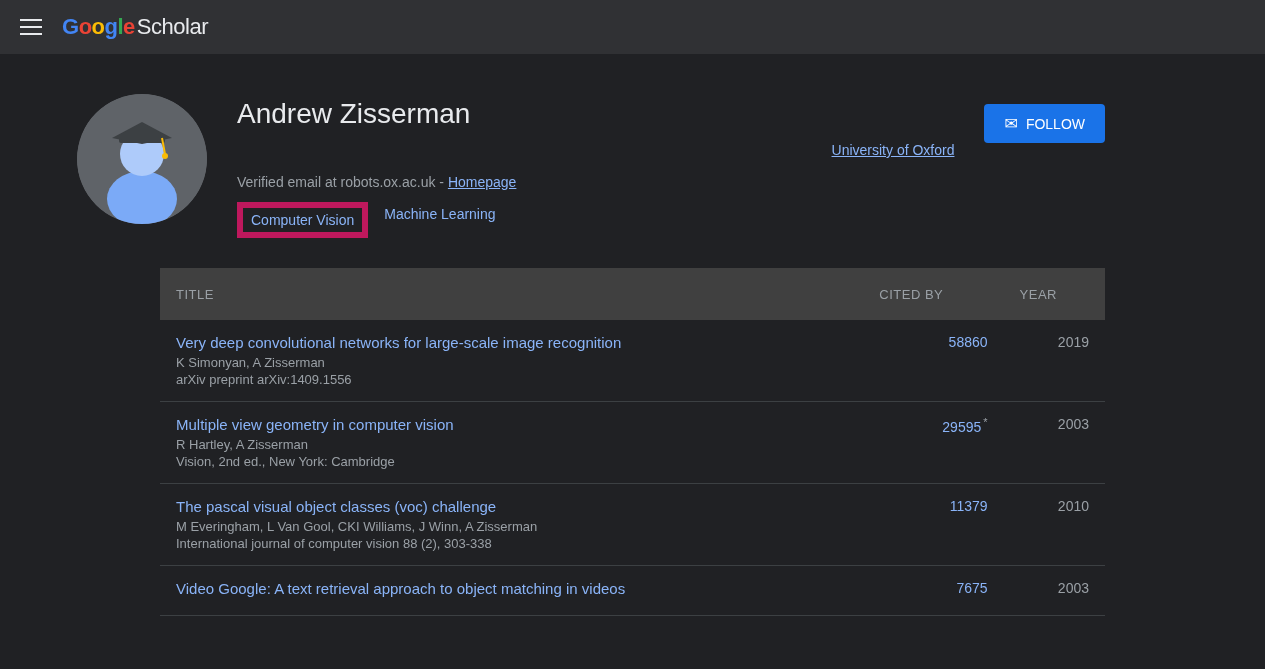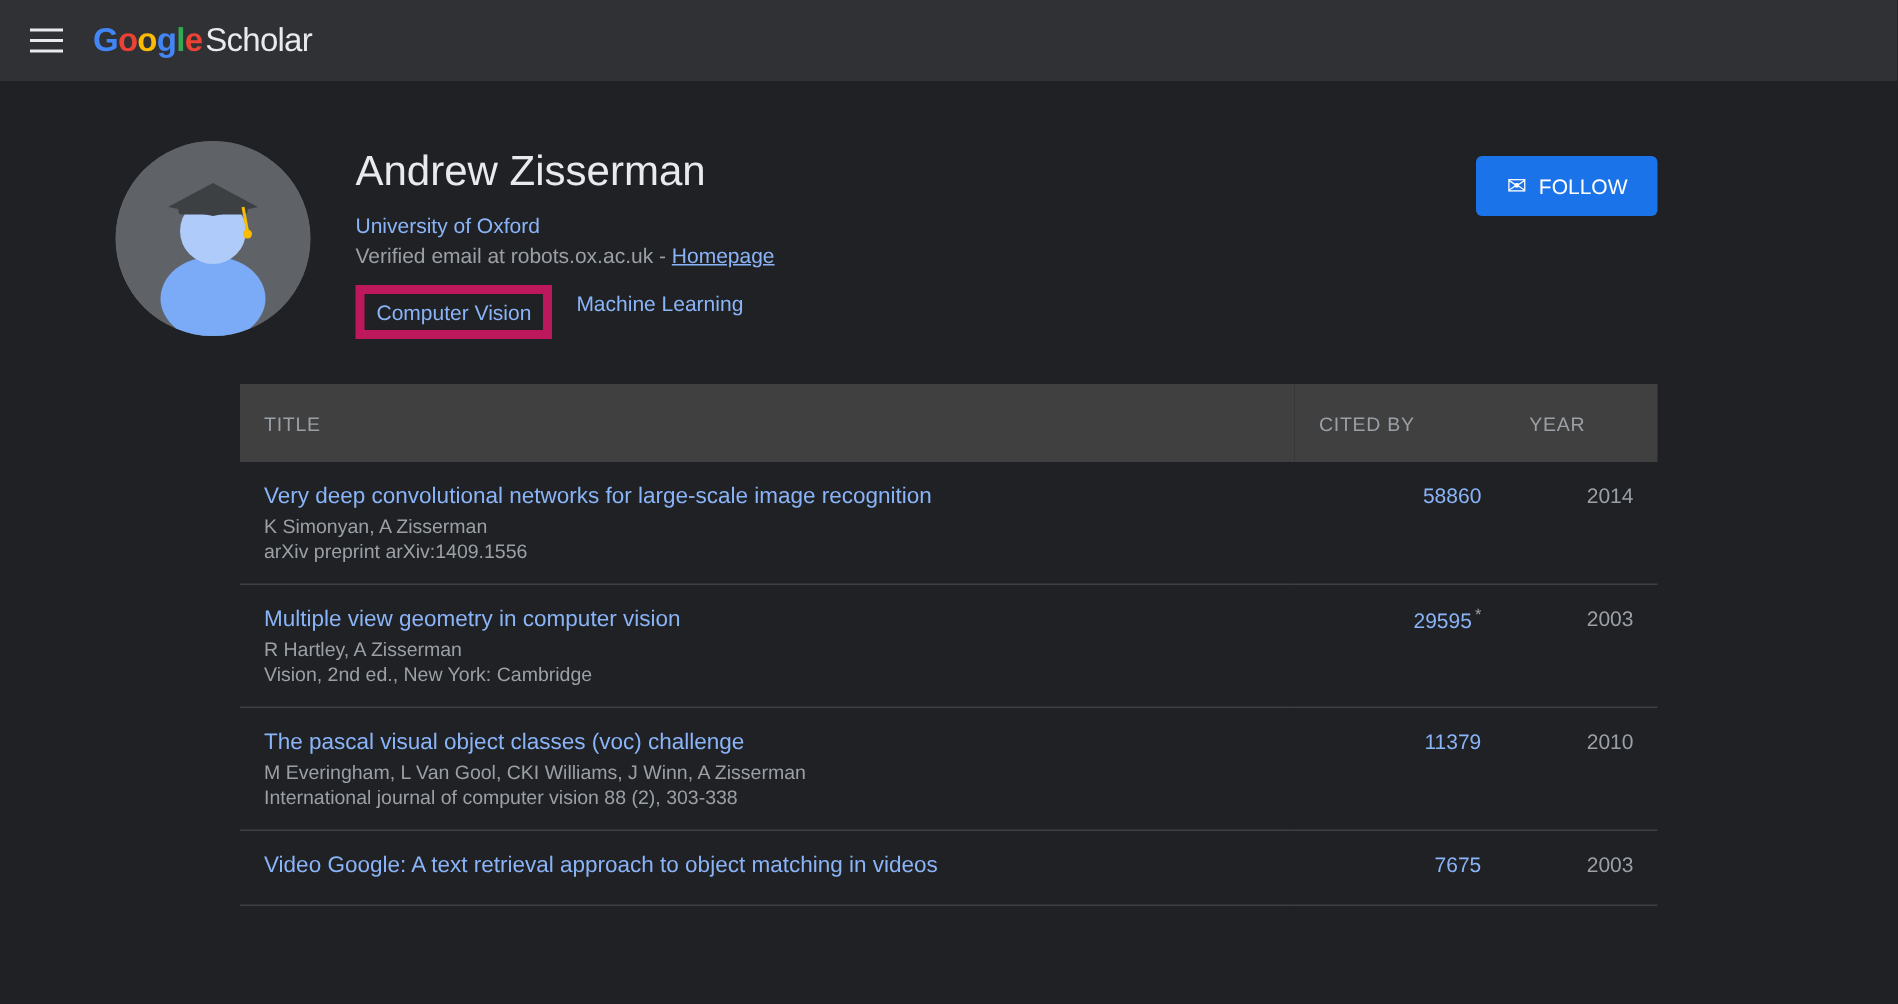--- a/index.html
+++ b/index.html
@@ -86,24 +86,26 @@
       padding-top: 4px;
     }
     .profile-name {
       font-size: 28px;
       font-weight: 400;
       color: #e8eaed;
       margin-bottom: 12px;
     }
     .profile-affiliation {
       color: #8ab4f8;
-      cursor: pointer;
-      font-size: 14px;
-      margin-bottom: 4px;
+      text-decoration: underline;
+      cursor: pointer;
+      font-size: 14px;
+      margin-bottom: 16px;
       display: block;
+      text-align: right;
     }
     .profile-email {
       color: #9aa0a6;
       font-size: 14px;
       margin-bottom: 12px;
     }
     .profile-email a {
       color: #8ab4f8;
       text-decoration: underline;
     }
@@ -270,21 +272,21 @@
     </tr>
   </thead>
   <tbody id="papers-tbody">
   <tr class="paper-row">
         <td>
           <a class="paper-title">Very deep convolutional networks for large-scale image recognition</a>
           <div class="paper-authors">K Simonyan, A Zisserman</div>
           <div class="paper-venue">arXiv preprint arXiv:1409.1556</div>
         </td>
         <td class="cited-by-val">58860</td>
-        <td class="year-val">2014</td>
+        <td class="year-val">2019</td>
       </tr>
       <tr class="paper-row">
         <td>
           <a class="paper-title">Multiple view geometry in computer vision</a>
           <div class="paper-authors">R Hartley, A Zisserman</div>
           <div class="paper-venue">Vision, 2nd ed., New York: Cambridge</div>
         </td>
         <td class="cited-by-val">29595<span class="asterisk">*</span></td>
         <td class="year-val">2003</td>
       </tr>

